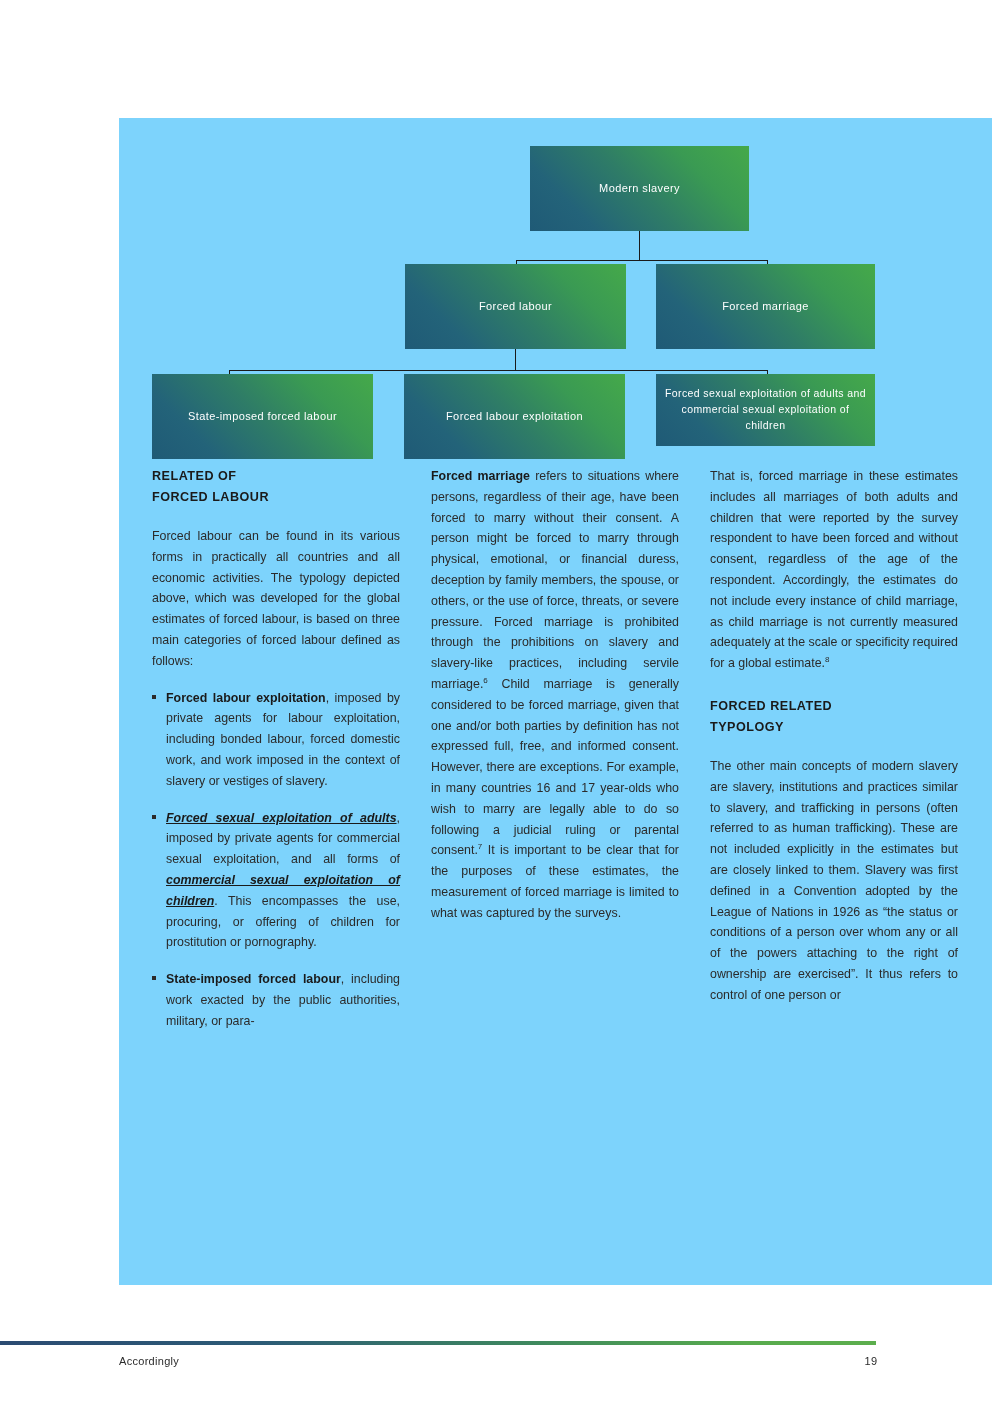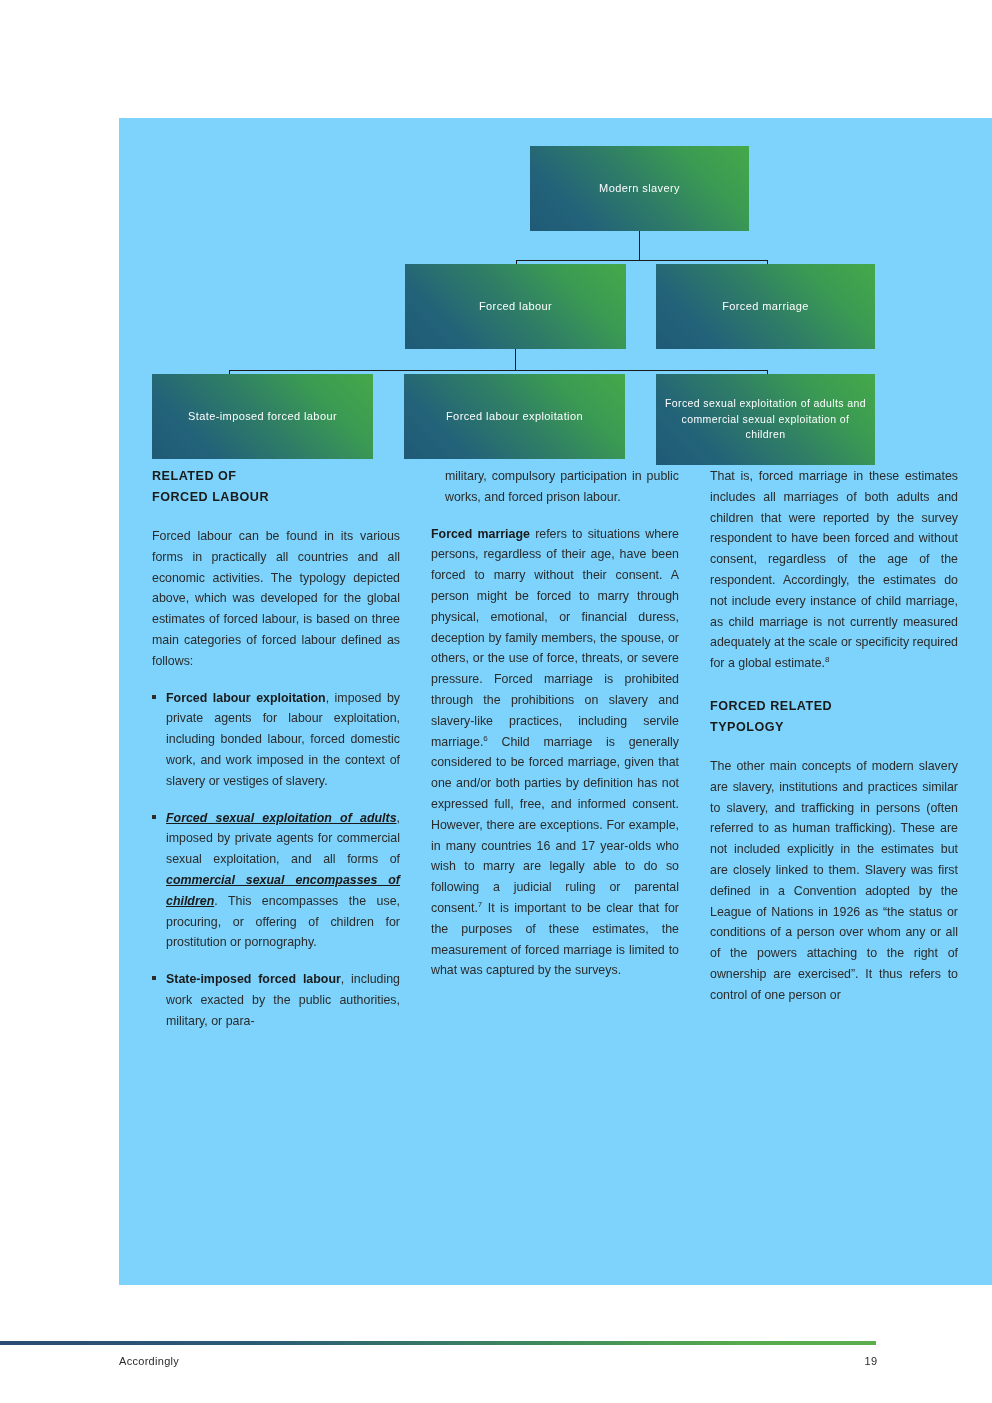--- a/index.html
+++ b/index.html
@@ -47,21 +47,21 @@
     box-sizing: border-box;
     padding: 4px 8px;
   }
   .node.multi { font-size: 10.5px; }
 
   #node-modern-slavery { left: 411px; top: 28px;  width: 219px; height: 85px; }
   #node-forced-labour  { left: 286px; top: 146px; width: 221px; height: 85px; }
   #node-forced-marriage{ left: 537px; top: 146px; width: 219px; height: 85px; }
   #node-state-imposed  { left: 33px;  top: 256px; width: 221px; height: 85px; }
   #node-fl-exploitation{ left: 285px; top: 256px; width: 221px; height: 85px; }
-  #node-fse            { left: 537px; top: 256px; width: 219px; height: 91px; }
+  #node-fse            { left: 537px; top: 256px; width: 219px; height: 72px; }
 
   .conn { position: absolute; background: #1a1a1a; }
   .conn.v { width: 1px; }
   .conn.h { height: 1px; }
 
   
   #columns {
     position: absolute;
     left: 33px;
     top: 348px;
@@ -197,30 +197,29 @@
         <span>FORCED LABOUR</span>
       </h2>
 
       <p>Forced labour can be found in its various forms in practically all countries and all economic activities. The typology depicted above, which was developed for the global estimates of forced labour, is based on three main categories of forced labour defined as follows:</p>
 
       <ul class="bullets">
         <li>
           <span class="marker"></span><b>Forced labour exploitation</b><span>, imposed by private agents for labour exploitation, including bonded labour, forced domestic work, and work imposed in the context of slavery or vestiges of slavery.</span>
         </li>
         <li>
-          <span class="marker"></span><b><i>Forced sexual exploitation of adults</i></b><span>, imposed by private agents for commercial sexual exploitation, and all forms of </span><b><i>commercial sexual encompasses of children</i></b><span>. This encompasses the use, procuring, or offering of children for prostitution or pornography.</span>
+          <span class="marker"></span><b><i>Forced sexual exploitation of adults</i></b><span>, imposed by private agents for commercial sexual exploitation, and all forms of </span><b><i>commercial sexual exploitation of children</i></b><span>. This encompasses the use, procuring, or offering of children for prostitution or pornography.</span>
         </li>
         <li>
           <span class="marker"></span><b>State-imposed forced labour</b><span>, including work exacted by the public authorities, military, or para-</span>
         </li>
       </ul>
     </div>
 
     <div class="col">
-      <p style="padding-left:14px;">military, compulsory participation in public works, and forced prison labour.</p>
 
       <p><b>Forced marriage</b><span> refers to situations where persons, regardless of their age, have been forced to marry without their consent. A person might be forced to marry through physical, emotional, or financial duress, deception by family members, the spouse, or others, or the use of force, threats, or severe pressure. Forced marriage is prohibited through the prohibitions on slavery and slavery-like practices, including servile marriage.</span><sup>6</sup><span> Child marriage is generally considered to be forced marriage, given that one and/or both parties by definition has not expressed full, free, and informed consent. However, there are exceptions. For example, in many countries 16 and 17 year-olds who wish to marry are legally able to do so following a judicial ruling or parental consent.</span><sup>7</sup><span> It is important to be clear that for the purposes of these estimates, the measurement of forced marriage is limited to what was captured by the surveys.</span>
       </p>
     </div>
 
     <div class="col">
       <p><span>That is, forced marriage in these estimates includes all marriages of both adults and children that were reported by the survey respondent to have been forced and without consent, regardless of the age of the respondent. Accordingly, the estimates do not include every instance of child marriage, as child marriage is not currently measured adequately at the scale or specificity required for a global estimate.</span><sup>8</sup>
       </p>
 
       <h2 class="spaced">

